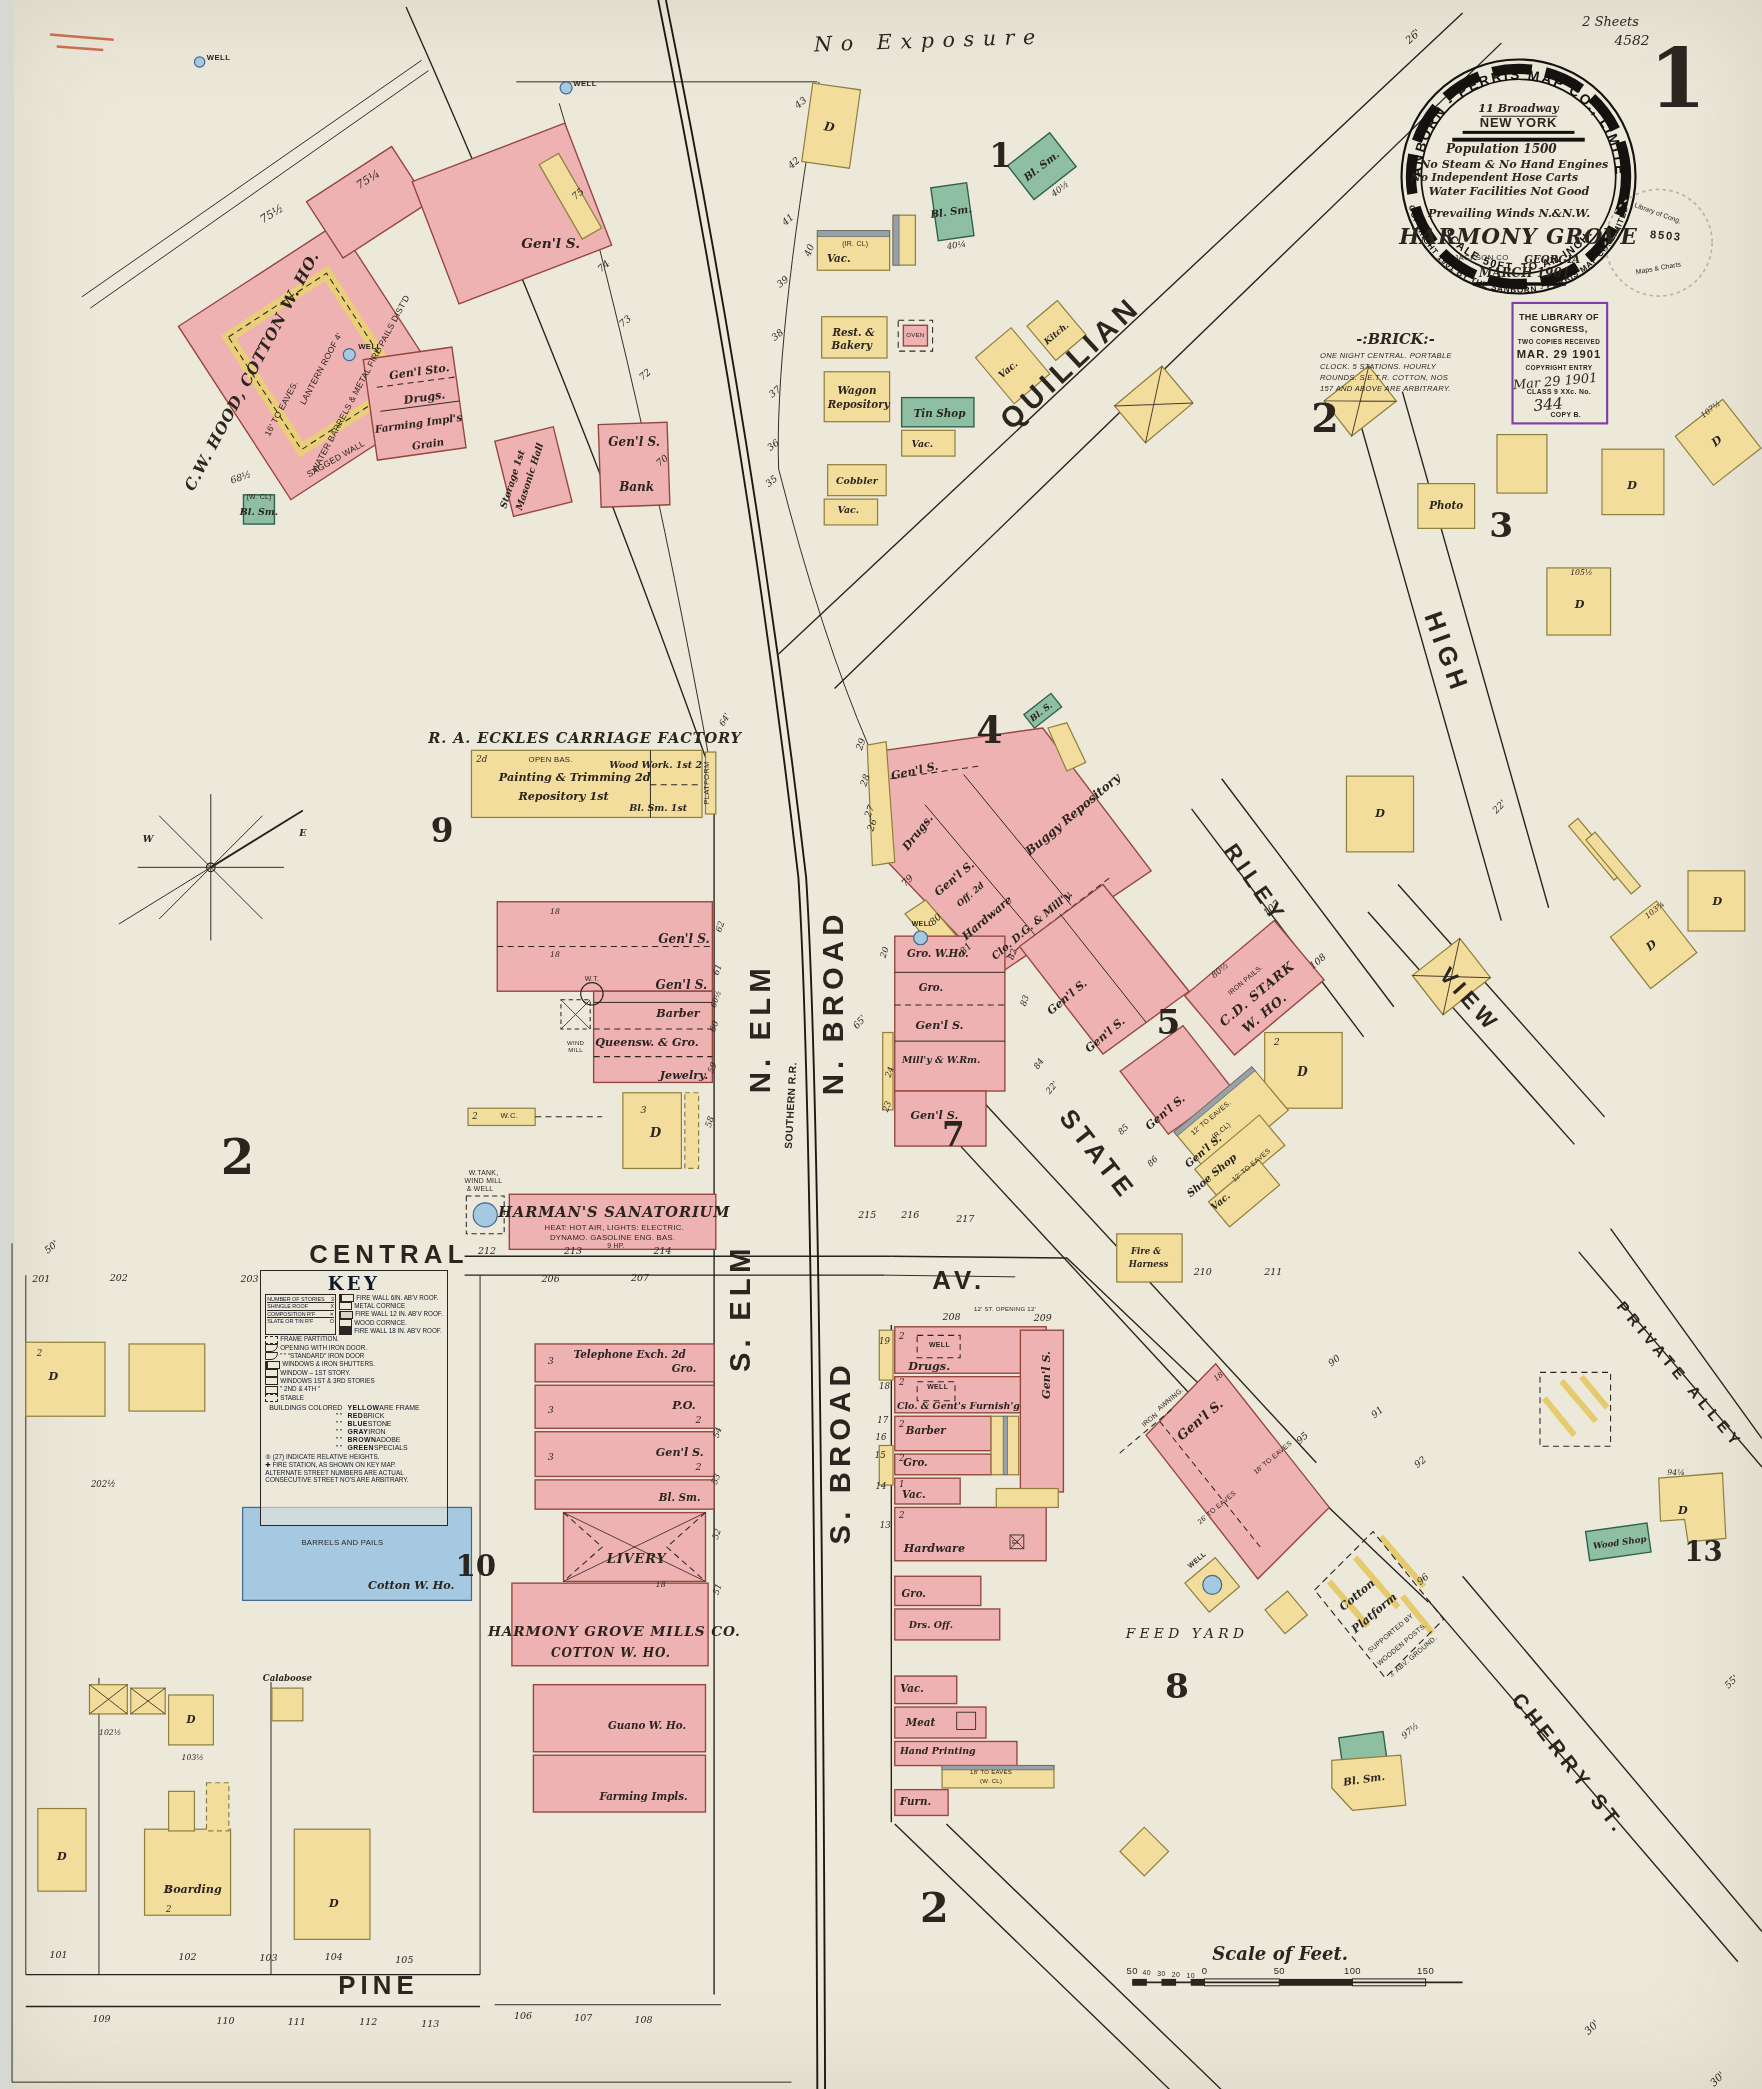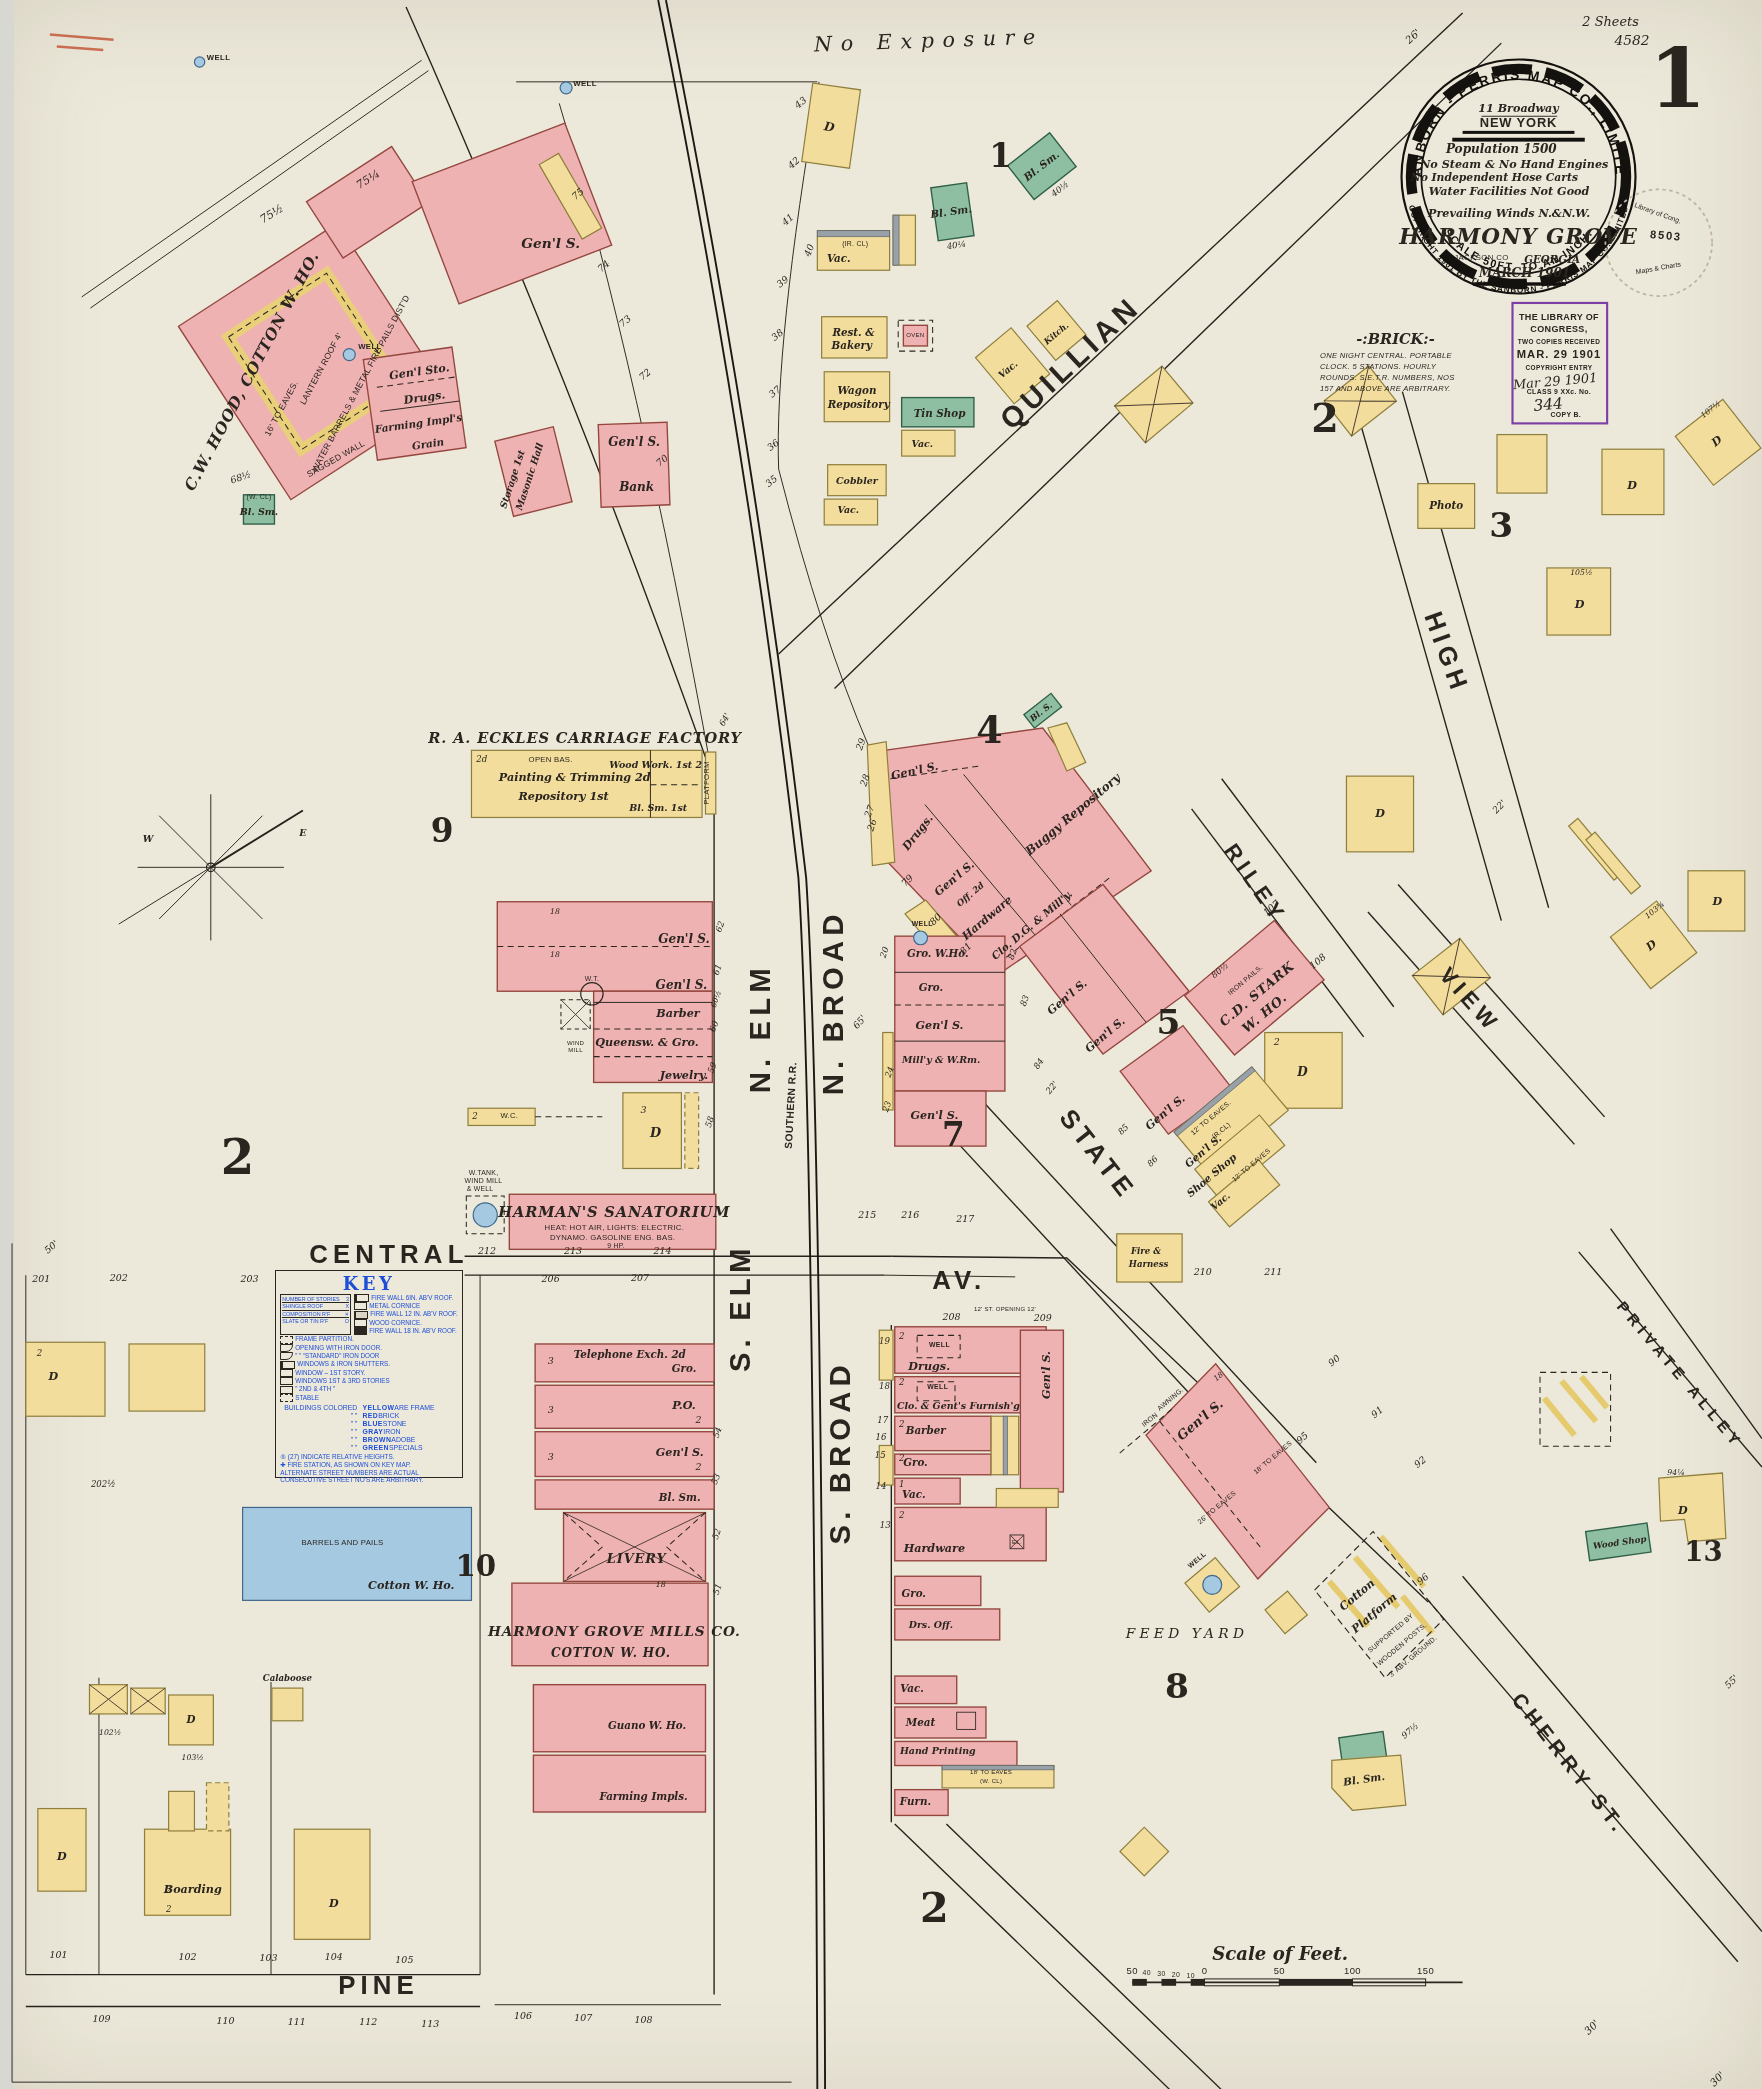--- a/index.html
+++ b/index.html
@@ -39,22 +39,22 @@
   .bg{fill:#8fbfa3;stroke:#2f6048;stroke-width:1.6;}
   .bb{fill:#a6c9e2;stroke:#41688a;stroke-width:1.4;}
   .bgr{fill:#98a0a8;stroke:#5c646c;stroke-width:.8;}
   .ln{stroke:#26231c;stroke-width:1.6;fill:none;}
   .lnf{stroke:#26231c;stroke-width:1.1;fill:none;}
   .dsh{stroke:#2b2620;stroke-width:1.2;fill:none;stroke-dasharray:7,5;}
   .xln{stroke:#4a3b32;stroke-width:1.1;fill:none;}
   .rr{stroke:#1c1914;stroke-width:2.2;fill:none;}
   .hatch{stroke:#e6cb6e;stroke-width:7;fill:none;}
   
-  #key{position:absolute;left:275px;top:1270px;width:188px;height:208px;border:1.7px solid #2b2620;
-       background:rgba(236,232,218,.6);padding:1.7px 4.3px;box-sizing:border-box;color:#1d4ed8;}
+  #key{position:absolute;left:260px;top:1270px;width:188px;height:256px;border:1.7px solid #2b2620;
+       background:rgba(236,232,218,.6);padding:1.7px 4.3px;box-sizing:border-box;color:#0f172a;}
   #key h3{margin:0;text-align:center;font:700 18px "DejaVu Serif",serif;letter-spacing:3.4px;}
   #key .top{display:flex;gap:3.4px;}
   #key .mini{width:72px;border:0.9px solid #2b2620;font-size:5.4px;line-height:6.5px;padding:0.9px;}
   #key .mini div{border-bottom:0.9px solid #2b2620;display:flex;justify-content:space-between;}
   #key .mini div:last-child{border-bottom:none;}
   #key ul{list-style:none;margin:0;padding:0;font-size:6.3px;line-height:7.4px;}
   #key ul li{white-space:nowrap;}
   #key .sym{display:inline-block;width:10.3px;height:6px;border:0.9px solid #2b2620;margin-right:2.6px;vertical-align:middle;background:#ece8da;}
   #key .sym.s1{border-left-width:3.4px;} #key .sym.s2{border-left-width:2.6px;background:#d9d4c4;}
   #key .sym.s3{background:#2b2620;} #key .sym.s4{border-style:dashed;}
@@ -707,21 +707,21 @@
         <text transform="translate(1487 2294) rotate(0)" font-size="11" class="lb sp" text-anchor="middle">50</text>
         <text transform="translate(1572 2294) rotate(0)" font-size="11" class="lb sp" text-anchor="middle">100</text>
         <text transform="translate(1657 2294) rotate(0)" font-size="11" class="lb sp" text-anchor="middle">150</text>
       </g>
   </svg>
 
   <div id="note">
     <div class="nt1">-:BRICK:-</div>
     <div class="ntl">ONE NIGHT CENTRAL. PORTABLE</div>
     <div class="ntl">CLOCK. 5 STATIONS. HOURLY</div>
-    <div class="ntl">ROUNDS. S.E.T.R. NUMBERS, NOS</div>
+    <div class="ntl">ROUNDS. S.E.T.R. COTTON, NOS</div>
     <div class="ntl">157 AND ABOVE ARE ARBITRARY.</div>
   </div>
 
   <div id="key">
     <h3>KEY</h3>
     <div class="top">
       <div class="mini" id="key-left">
           <div>
             <span>NUMBER OF STORIES</span>
             <span>3</span>

